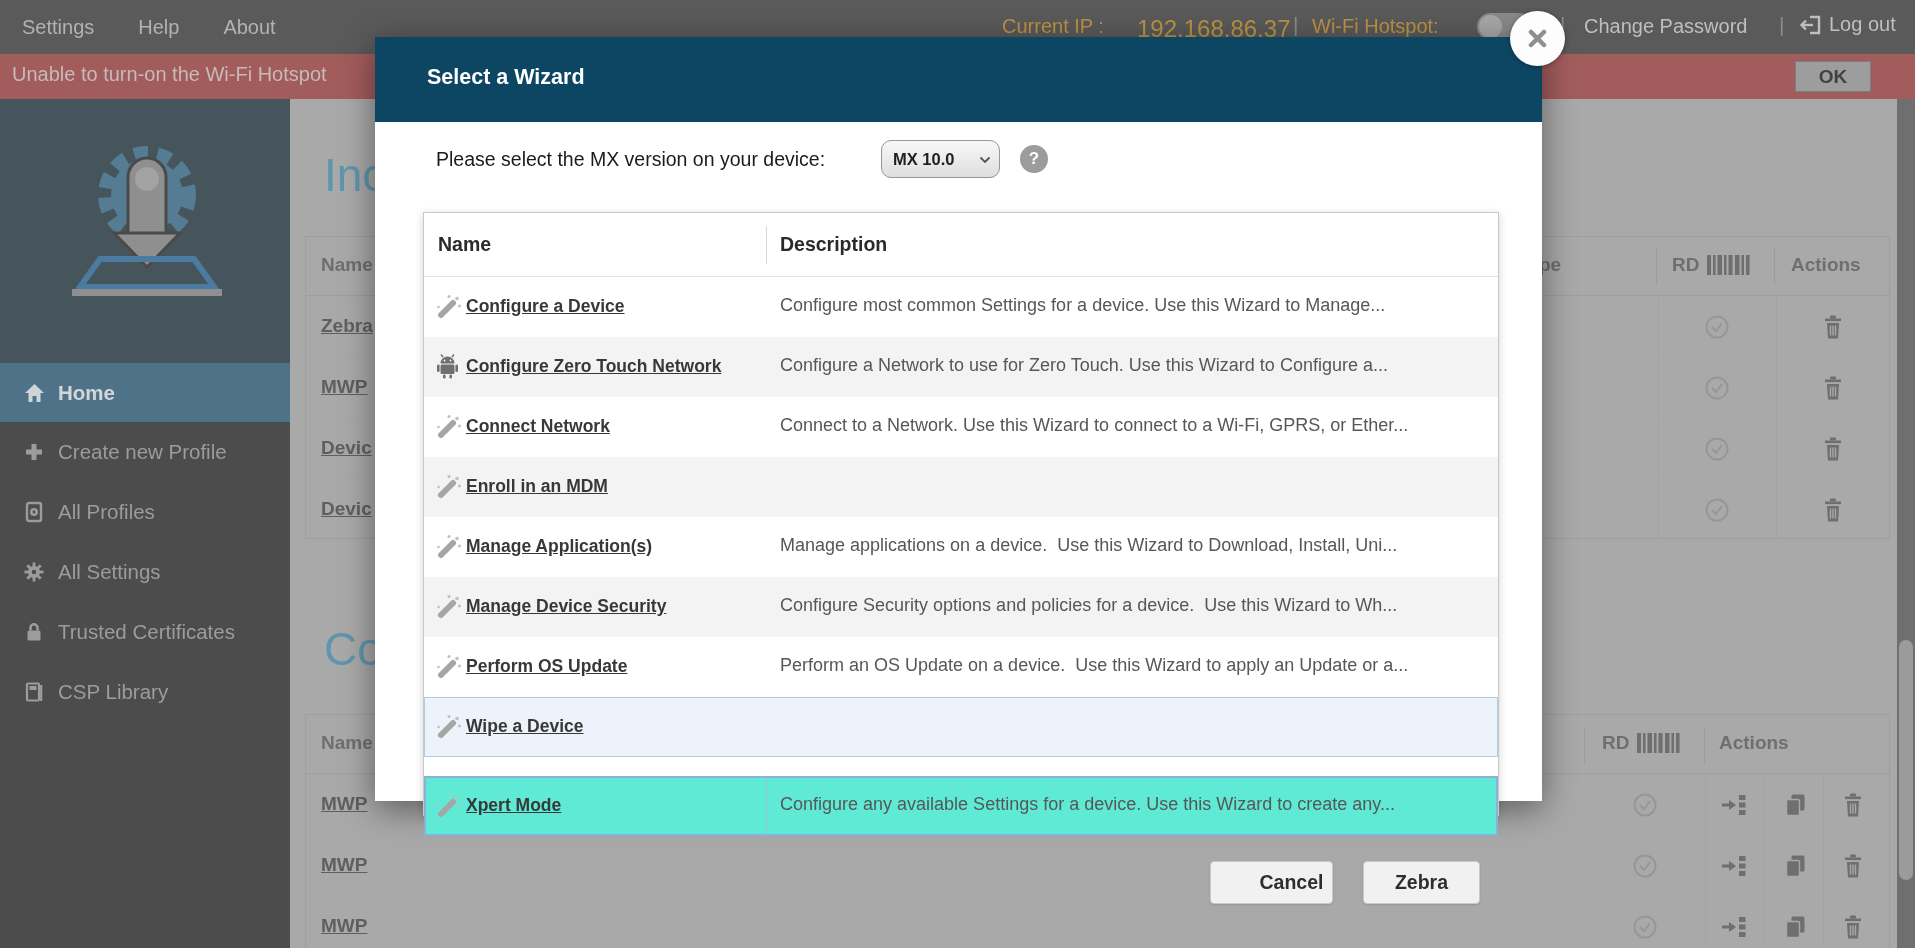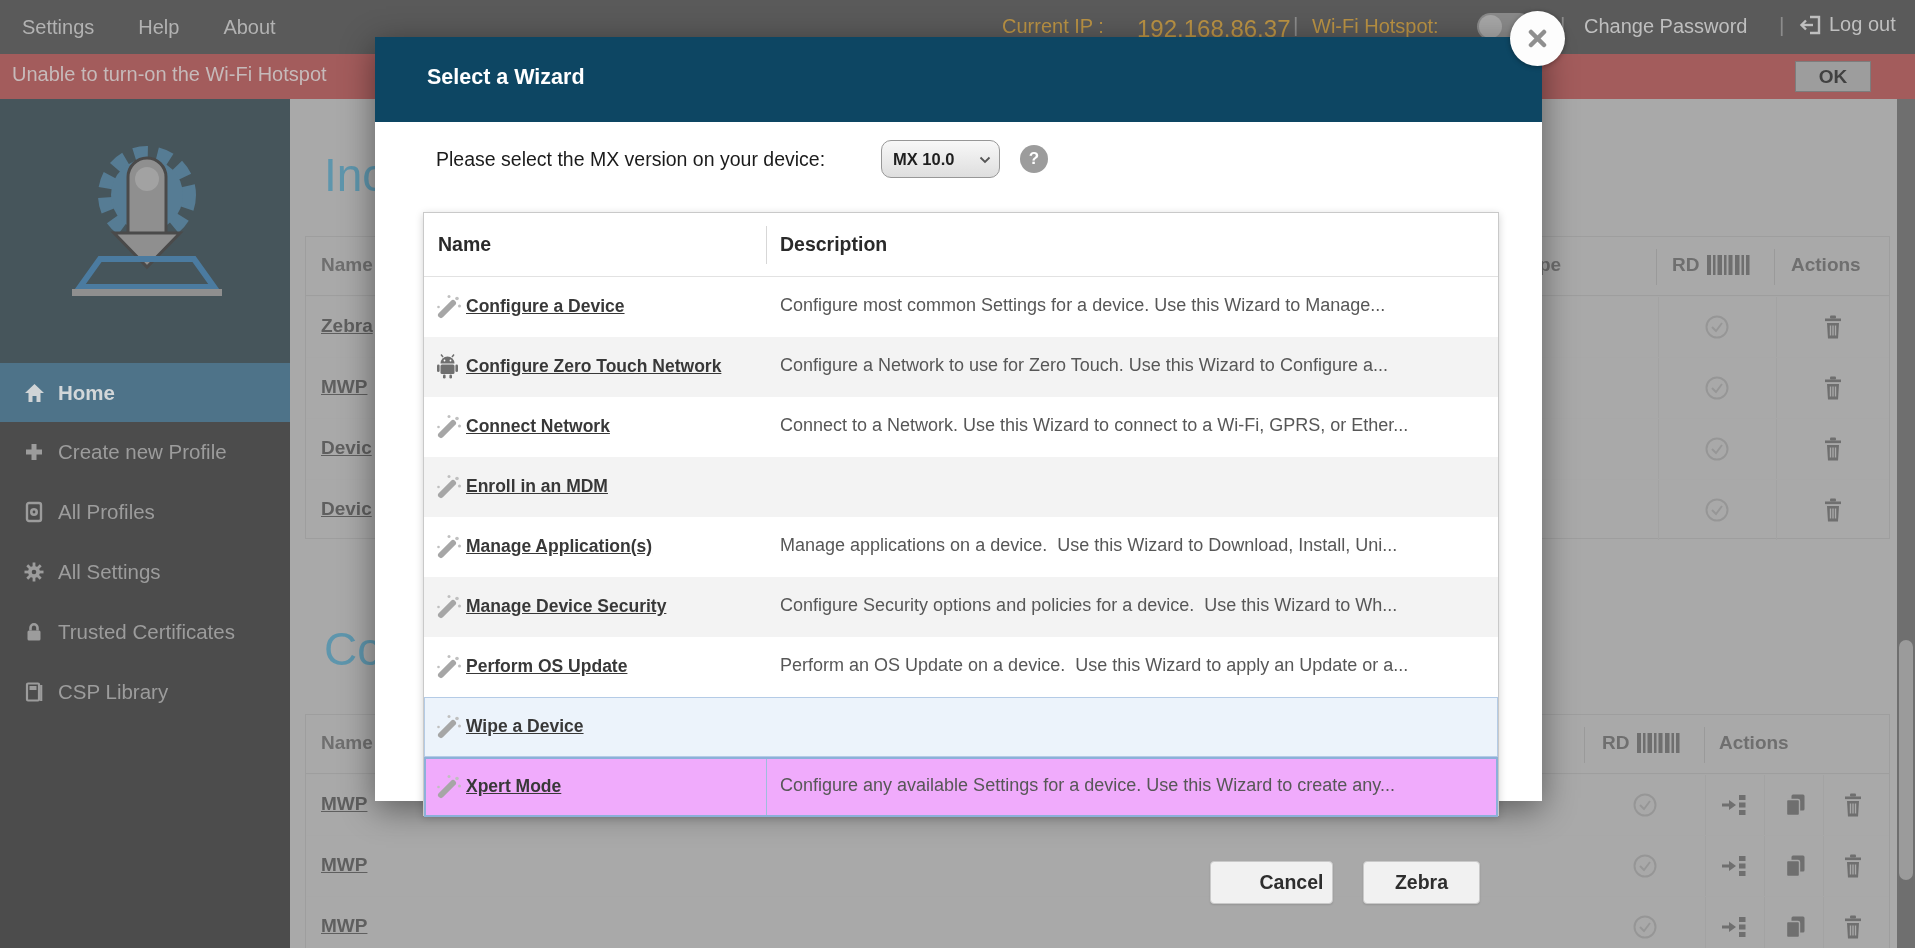--- a/index.html
+++ b/index.html
@@ -75,21 +75,21 @@
   .wz-table { position:absolute; left:48px; top:175px; width:1076px; height:604px; border:1px solid #c9c9c9; background:#fff;
               box-shadow:0 2px 8px rgba(0,0,0,0.18); }
   .wz-head { position:relative; height:64px; background:#ffffff; border-bottom:1px solid #e2e2e2; }
   .wz-head .wz-h-name { position:absolute; left:14px; top:20px; font-size:19.5px; font-weight:bold; color:#2a2a2a; }
   .wz-head .wz-h-desc { position:absolute; left:356px; top:20px; font-size:19.5px; font-weight:bold; color:#2a2a2a; }
   .wz-head .wz-h-div  { position:absolute; left:342px; top:13px; width:1px; height:38px; background:#d7d7d7; }
   .wz-row { position:relative; height:60px; overflow:hidden; cursor:pointer; }
   .wz-row:nth-child(odd)  { background:#f3f3f3; }
   .wz-row:nth-child(even) { background:#ffffff; }
   .wz-row[data-state="highlight"] { background:#ecf3fb; box-shadow:inset 0 0 0 1px #b4cbe6; }
-  .wz-row[data-state="selected"]  { background:#f0abfc; box-shadow:inset 0 0 0 2px #8cb0d9; }
+  .wz-row[data-state="selected"]  { background:#5eead4; box-shadow:inset 0 0 0 2px #8cb0d9;margin-top:19px; }
   .wz-row[data-state="selected"]::after { content:""; position:absolute; left:342px; top:2px; width:1px; height:56px; background:#9fbddd; }
   .wz-icon { position:absolute; left:12px; top:17px; width:26px; height:26px; }
   .wz-icon svg { position:absolute; left:0; top:0; }
   .wz-name { position:absolute; left:42px; top:19px; font-size:17.5px; font-weight:bold; color:#383838; text-decoration:underline; white-space:nowrap; }
   .wz-desc { position:absolute; left:356px; top:18px; font-size:18px; color:#575757; white-space:pre; }
 
   .modal-btn { position:absolute; top:824px; height:43px; background:#f1f1f1; border:1px solid #c9c9c9; border-radius:4px;
                font-family:"Liberation Sans",sans-serif; font-size:19.5px; font-weight:bold; color:#2e2e2e; cursor:pointer;
                box-shadow:0 1px 2px rgba(0,0,0,0.12); }
   .btn-cancel { left:835px; width:123px;padding-left:40px; }

